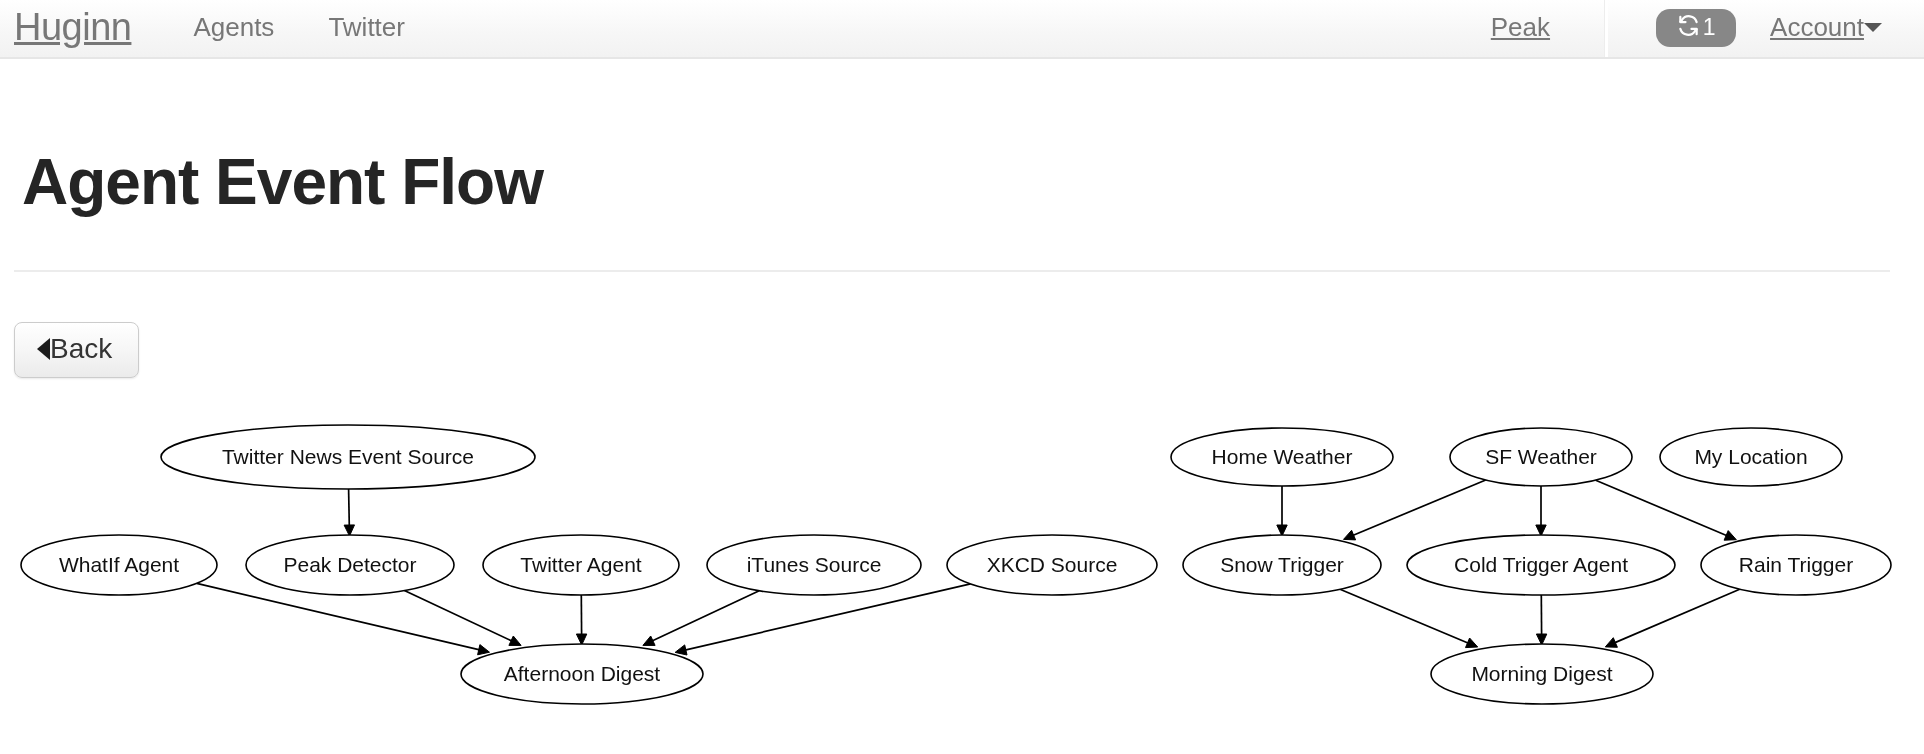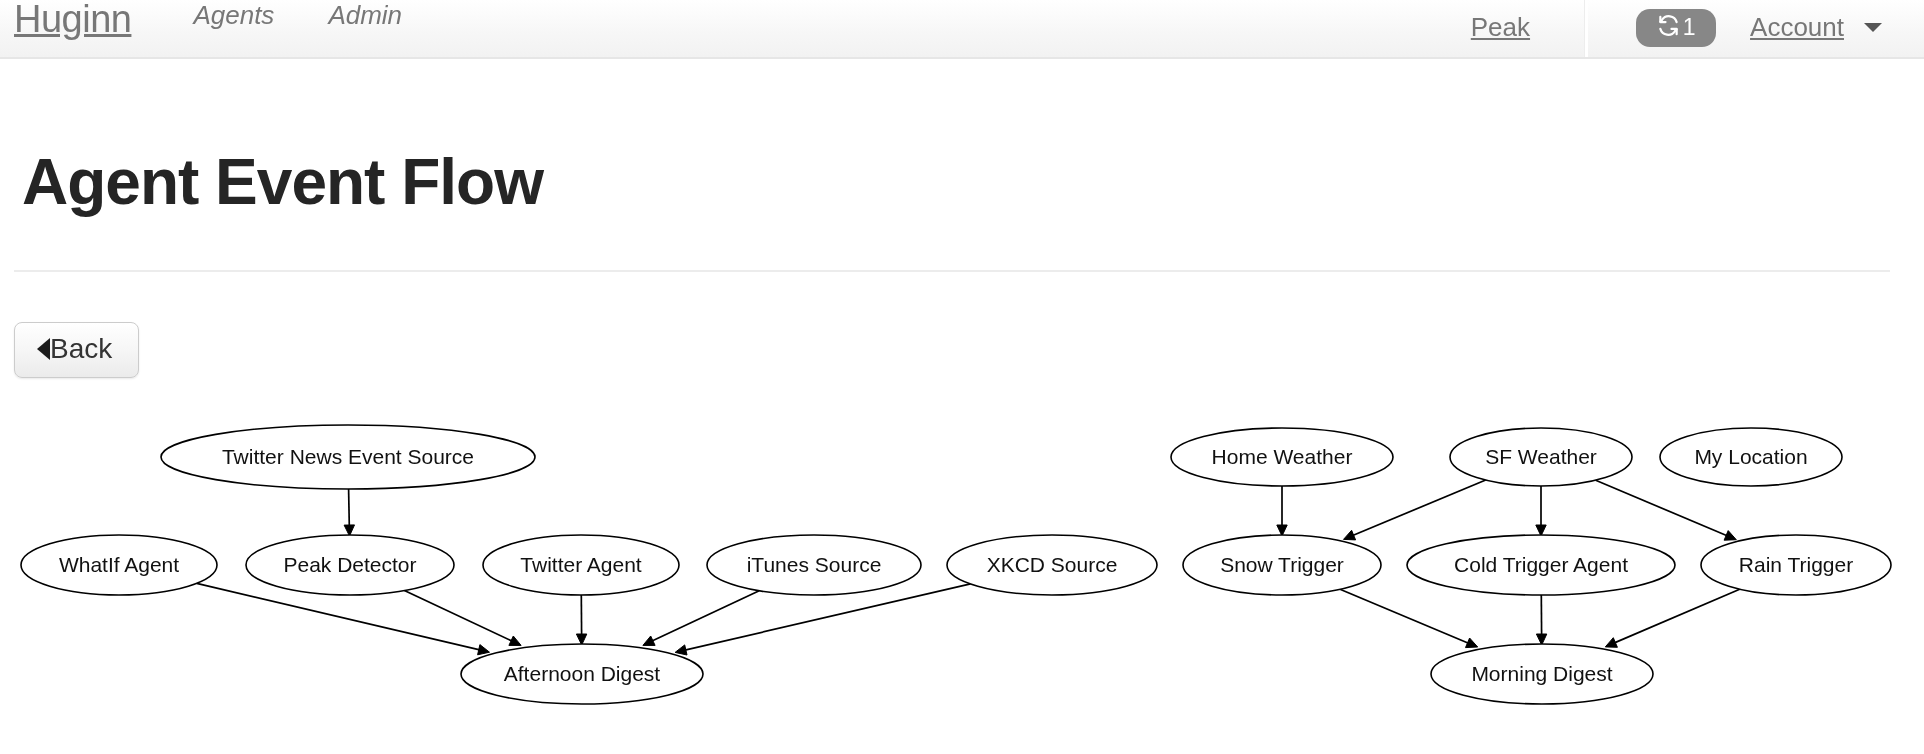--- a/index.html
+++ b/index.html
@@ -19,38 +19,37 @@
   
   .navbar {
     position: absolute;
     top: 0; left: 0;
     width: 1924px;
     height: 59px;
     background: linear-gradient(to bottom, #ffffff 0%, #f7f7f7 55%, #f2f2f2 100%);
     border-bottom: 2px solid #e6e6e6;
     box-sizing: border-box;
     display: flex;
-    align-items: flex-start;
+    align-items: center;
   }
   .brand {
     margin-left: 14px;
     font-size: 38px;
     line-height: 1;
     color: #777777;
     font-weight: 400;
     letter-spacing: -0.5px;
     padding-bottom: 4px;
   }
   .nav-links {
     display: flex;
     align-items: center;
     margin-left: 62px;
     gap: 54px;
     padding-bottom: 2px;
-    font-style: italic;
   }
   .nav-link {
     font-size: 26px;
     color: #777777;
     text-decoration: none;
     white-space: nowrap;
   }
   .nav-right {
     margin-left: auto;
     display: flex;
@@ -86,21 +85,21 @@
   .worker-badge .count {
     font-size: 23px;
     line-height: 1;
   }
   .sync-icon { display:block; }
   .nav-account {
     font-size: 26px;
     color: #777777;
     display: flex;
     align-items: center;
-    gap: 20px;
+    gap: 0;
     margin-right: 42px;
     padding-bottom: 2px;
     white-space: nowrap;
   }
   .caret {
     width: 0; height: 0;
     border-left: 9px solid transparent;
     border-right: 9px solid transparent;
     border-top: 9px solid #555555;
     display: inline-block;
@@ -181,21 +180,21 @@
   .node-g { pointer-events: all; cursor: pointer; }
 </style>
 </head>
 <body>
 
 <div class="navbar">
   <a class="brand" href="#">Huginn</a>
 
   <div class="nav-links">
     <a class="nav-link" href="#">Agents</a>
-    <a class="nav-link" href="#">Admin</a>
+    <a class="nav-link" href="#">Twitter</a>
   </div>
 
   <div class="nav-right">
     <a class="nav-admin" href="#">Peak</a>
     <div class="nav-sep"></div>
     <div class="worker-badge">
       <span class="sync-icon">
         <svg width="23" height="23" viewBox="0 0 24 24" fill="none" stroke="#ffffff" stroke-width="2.3" stroke-linecap="round" stroke-linejoin="round">
           <path d="M20.5 8.5A8.5 8.5 0 0 0 5.2 6.2L3.5 8"></path>
           <polyline points="3.5,3 3.5,8.4 8.9,8.4"></polyline>

